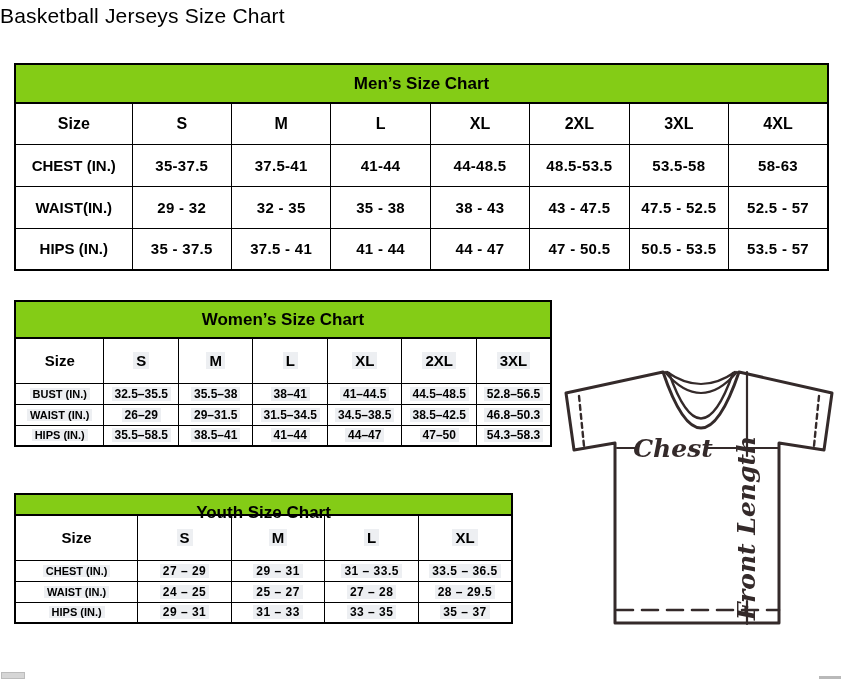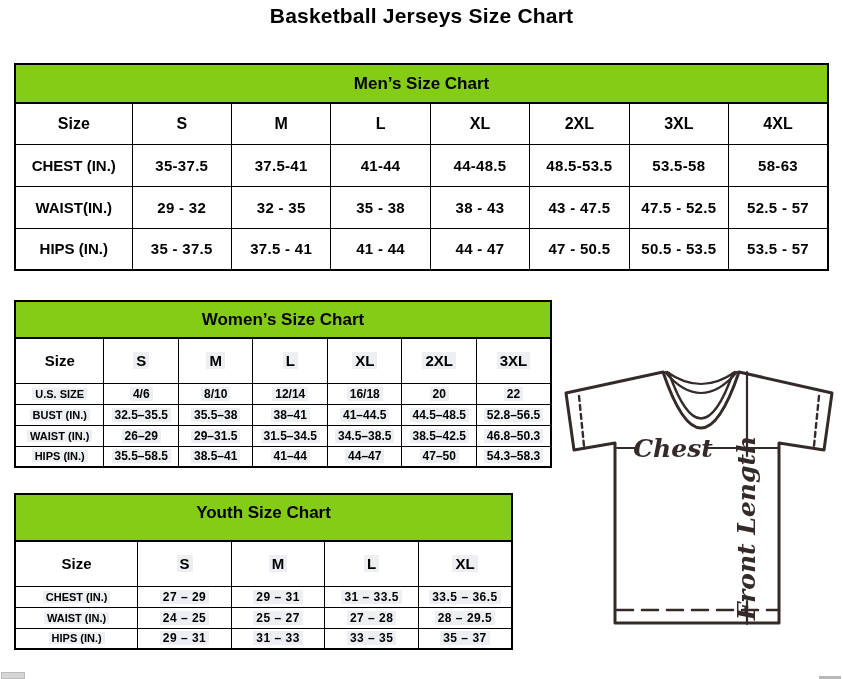--- a/index.html
+++ b/index.html
@@ -3,34 +3,34 @@
 <meta charset="utf-8">
 <style>
   * { box-sizing: border-box; }
   html,body { margin:0; padding:0; }
   body {
     width:843px; height:679px; position:relative; overflow:hidden;
     background:#ffffff; font-family:"Liberation Sans", sans-serif; color:#000;
   }
   .page-title {
     position:absolute; top:4px; left:0; width:843px; margin:0;
-    text-align:center; font-size:21px; font-weight:bold; letter-spacing:.2px;
+    text-align:left; font-size:21px; font-weight:normal; letter-spacing:.2px;
   }
   section.size-table { position:absolute; }
   section.mens   { left:14px; top:63px;  width:815px; }
   section.womens { left:14px; top:300px; width:538px; }
   section.youth  { left:14px; top:493px; width:499px; }
 
   .tbl-title {
     background:#84cc16; border:2px solid #000; border-bottom:1px solid #000;
     text-align:center; font-weight:bold; font-size:17px;
   }
   .mens .tbl-title   { height:40px; line-height:38px; }
   .womens .tbl-title { height:38px; line-height:36px; }
-  .youth .tbl-title  { height:48px; line-height:36px; }
+  .youth .tbl-title  { height:22px; line-height:36px; }
 
   table {
     width:100%; border-collapse:collapse; table-layout:fixed;
     border:2px solid #000; margin-top:-1px;
   }
   th, td {
     border:1px solid #000; text-align:center; vertical-align:middle;
     font-weight:bold; padding:0; overflow:hidden; white-space:nowrap;
   }
   .mens col.c0   { width:14.4%; }
@@ -146,29 +146,20 @@
           <th><span class="hl">S</span></th>
           <th><span class="hl">M</span></th>
           <th><span class="hl">L</span></th>
           <th><span class="hl">XL</span></th>
           <th><span class="hl">2XL</span></th>
           <th><span class="hl">3XL</span></th>
         </tr>
       </thead>
       <tbody>
         <tr>
-          <th><span class="hl">U.S. SIZE</span></th>
-          <td><span class="hl">4/6</span></td>
-          <td><span class="hl">8/10</span></td>
-          <td><span class="hl">12/14</span></td>
-          <td><span class="hl">16/18</span></td>
-          <td><span class="hl">20</span></td>
-          <td><span class="hl">22</span></td>
-        </tr>
-        <tr>
           <th><span class="hl">BUST (IN.)</span></th>
           <td><span class="hl">32.5–35.5</span></td>
           <td><span class="hl">35.5–38</span></td>
           <td><span class="hl">38–41</span></td>
           <td><span class="hl">41–44.5</span></td>
           <td><span class="hl">44.5–48.5</span></td>
           <td><span class="hl">52.8–56.5</span></td>
         </tr>
         <tr>
           <th><span class="hl">WAIST (IN.)</span></th>

